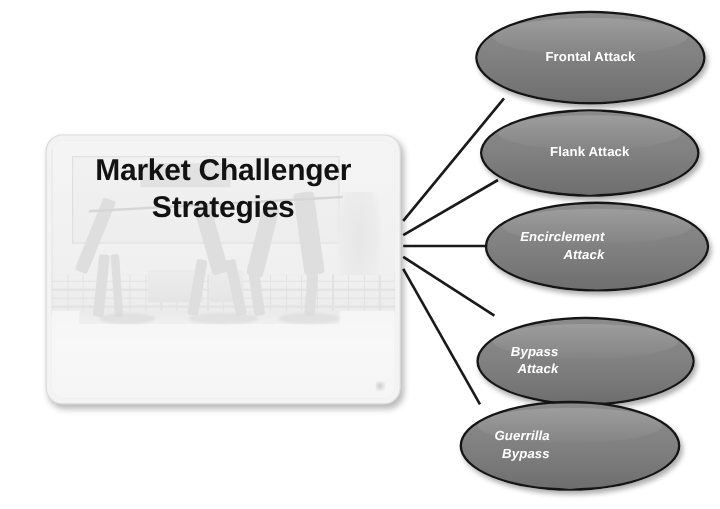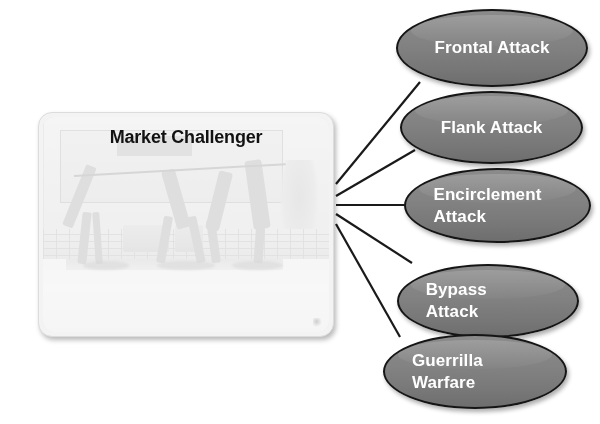--- a/index.html
+++ b/index.html
@@ -129,21 +129,21 @@
   }
 
   #card-title {
     position: absolute;
     left: 0;
     top: 14px;
     width: 100%;
     text-align: center;
     color: #121212;
     font-weight: bold;
-    font-size: 18px;
+    font-size: 25px;
     line-height: 1.22;
     letter-spacing: -0.2px;
     z-index: 4;
   }
 
   
   .node {
     position: absolute;
     border-radius: 50%;
     background:
@@ -167,35 +167,36 @@
   .node-label {
     position: absolute;
     left: 0;
     top: 0;
     width: 100%;
     height: 100%;
     display: flex;
     align-items: center;
     color: #ffffff;
     font-weight: bold;
-    font-size: 17px;
+    font-size: 11px;
     line-height: 1.28;
     letter-spacing: 0.1px;
     white-space: pre-line;
     z-index: 6;
   }
   .align-center .node-label {
     justify-content: center;
     text-align: center;
   }
   .align-left .node-label {
     justify-content: flex-start;
-    text-align: left;
+    text-align: right;
     padding-left: 15%;
     box-sizing: border-box;
+    font-style: italic;
   }
 </style>
 </head>
 <body>
 
 <div id="canvas">
 
   <svg id="connectors" viewBox="0 0 600 424" xmlns="http://www.w3.org/2000/svg">
       <line x1="336" y1="184" x2="420" y2="82" stroke="#1a1a1a" stroke-width="2.2"></line>
       <line x1="336" y1="196" x2="415" y2="150" stroke="#1a1a1a" stroke-width="2.2"></line>
@@ -230,20 +231,21 @@
       <div class="ph ph-shadow" style="left:14%; top:67%; width:16%; height:4%;"></div>
       <div class="ph ph-shadow" style="left:40%; top:67%; width:20%; height:4%;"></div>
       <div class="ph ph-shadow" style="left:66%; top:67%; width:18%; height:4%;"></div>
 
       <div class="ph ph-veil"></div>
       <div class="ph ph-corner-mark"></div>
     </div>
 
     <div id="card-title">
       <div>Market Challenger</div>
+      <div>Strategies</div>
     </div>
   </div>
 
   <div id="nodes-layer">
       <div class="node align-center" style="left: 396px; top: 9px; width: 192px; height: 78px;">
         <div class="node-gloss"></div>
         <div class="node-label" style="color: rgb(255, 255, 255);">Frontal Attack</div>
       </div>
       <div class="node align-center" style="left: 400px; top: 91px; width: 183px; height: 73px;">
         <div class="node-gloss"></div>
@@ -255,17 +257,17 @@
 Attack</div>
       </div>
       <div class="node align-left" style="left: 397px; top: 264px; width: 182px; height: 74px;">
         <div class="node-gloss"></div>
         <div class="node-label" style="color: rgb(255, 255, 255);">Bypass
 Attack</div>
       </div>
       <div class="node align-left" style="left: 383px; top: 334px; width: 184px; height: 75px;">
         <div class="node-gloss"></div>
         <div class="node-label" style="color: rgb(255, 255, 255);">Guerrilla
-Warfare</div>
+Bypass</div>
       </div>
     </div>
 
 </div>
 
 </body></html>

